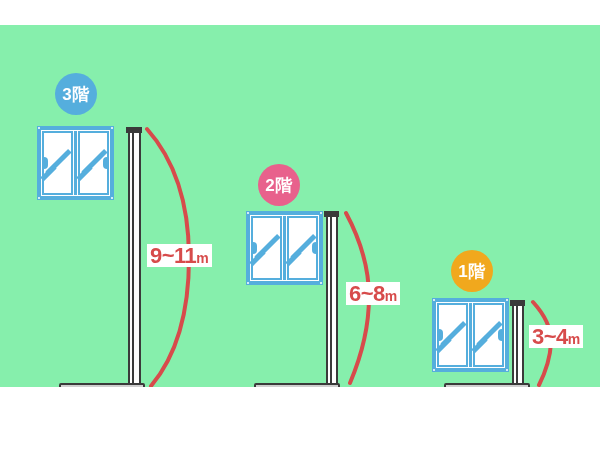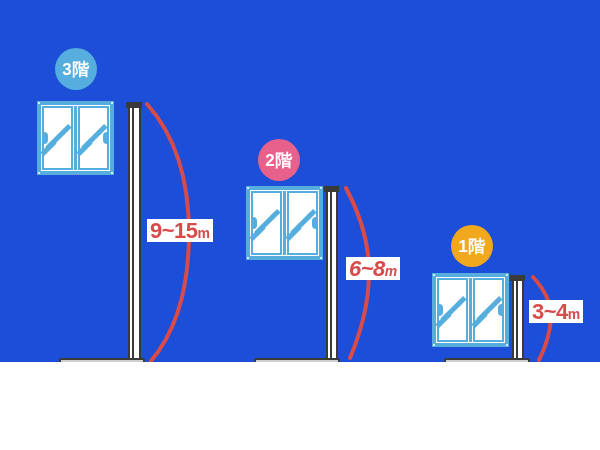--- a/index.html
+++ b/index.html
@@ -1,21 +1,21 @@
 <!DOCTYPE html>
 <html><head>
 <meta charset="utf-8">
 <style>
   :root{
     --blue:#55AEDD; --pink:#E8618C; --orange:#F1A81D; --red:#D74B4B;
     --dark:#3A3A3A; --body-gray:#DCDCDC; --cap-gray:#CFCFCF;
     --slat-gray:#C6C6C6; --foot-gray:#8E8E8E;
   }
   html,body{margin:0;padding:0;background:#fff;font-family:"Liberation Sans",sans-serif;}
-  .canvas{position:relative;width:600px;height:362px;background:#1d4ed8;overflow:hidden;}
+  .canvas{position:relative;width:600px;height:362px;background:#86efac;overflow:hidden;margin-top:25px;}
 
   .ground{position:absolute;left:22px;top:415px;width:566px;height:3.5px;background:var(--dark);border-radius:2px;}
 
   
   .badge{position:absolute;width:42px;height:42px;border-radius:50%;display:flex;
          align-items:center;justify-content:center;color:#fff;font-weight:bold;
          font-size:17px;letter-spacing:0.5px;z-index:2;}
 
   
   .window{position:absolute;width:69px;height:66px;border:4.5px solid var(--blue);
@@ -100,21 +100,21 @@
 
     <div class="pipe" style="left:128px;top:102px;width:13px;height:260px;">
       <i class="pipe-cap"></i>
     </div>
 
     <svg class="arc" style="left:142px;top:96px;" width="60" height="270" viewBox="0 0 60 270">
       <path d="M5,8 Q47,55 47,137 Q47,220 9,265" stroke="#D74B4B"></path>
     </svg>
 
     <div class="measure" style="left:147px;top:219px;">
-      <span>9~15</span><span class="unit">m</span>
+      <span>9~11</span><span class="unit">m</span>
     </div>
   </section>
 
   <section>
     <div class="badge" style="left: 258px; top: 139px; background: rgb(232, 97, 140);">
       <span>2階</span>
     </div>
 
     <div class="window" style="left:246px;top:186px;">
       <i class="dot" style="left:-3px;top:-3px;"></i>
@@ -137,21 +137,21 @@
     </div>
 
     <div class="pipe" style="left:326px;top:186px;width:12px;height:176px;">
       <i class="pipe-cap"></i>
     </div>
 
     <svg class="arc" style="left:341px;top:181px;" width="36" height="182" viewBox="0 0 36 182">
       <path d="M5,7 Q28,50 28,91 Q28,132 9,177" stroke="#D74B4B"></path>
     </svg>
 
-    <div class="measure" style="left:346px;top:257px;font-style:italic;">
+    <div class="measure" style="left:346px;top:257px;">
       <span>6~8</span><span class="unit">m</span>
     </div>
   </section>
 
   <section>
     <div class="badge" style="left: 451px; top: 225px; background: rgb(241, 168, 29);">
       <span>1階</span>
     </div>
 
     <div class="window" style="left:432px;top:273px;">

